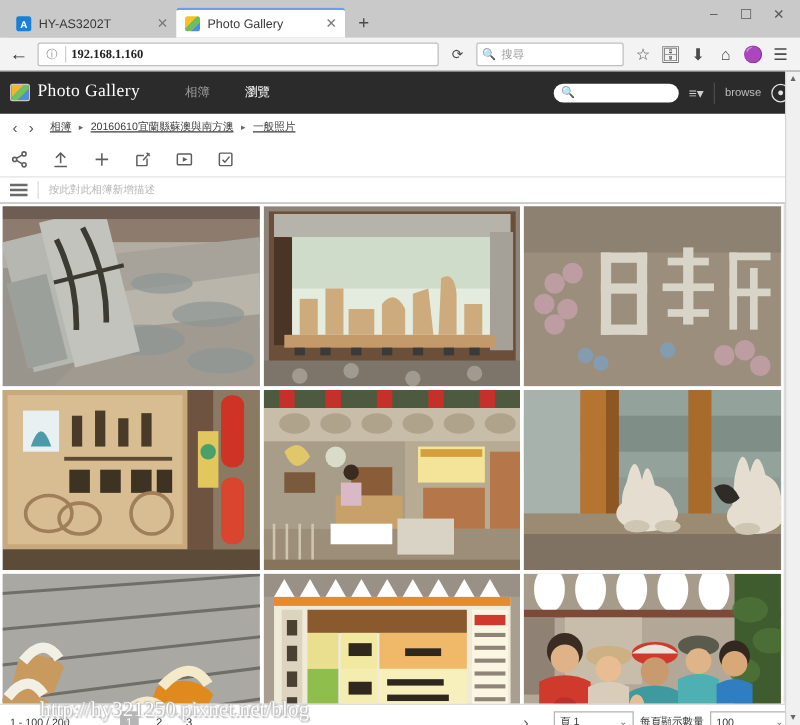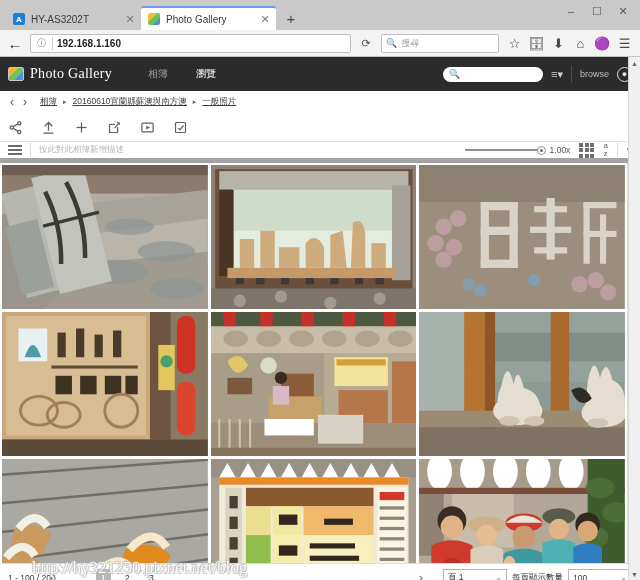--- a/index.html
+++ b/index.html
@@ -76,21 +76,21 @@
     flex: 1 1 auto; height: 19px; background: #ffffff;
     border: 1px solid #bfbfbf; border-radius: 2px;
     display: flex; align-items: center; padding: 0 4px;
     font-size: 10px; min-width: 0;
   }
   .urlbar .infoic {
     width: 13px; color: #8a8a8a; font-size: 9px;
     flex: 0 0 13px; text-align: center;
   }
   .urlbar .sep { width: 1px; height: 13px; background: #d0d0d0; margin: 0 4px; }
-  .urlbar .host { color: #222; font-weight: bold; }
+  .urlbar .host { color: #222; font-weight: bold; font-family: Liberation Serif, serif; }
   .urlbar .path { color: #8c8c8c; }
   .reloadbtn {
     width: 20px; height: 19px; display: flex; align-items: center;
     justify-content: center; color: #4a4a4a; font-size: 11px;
   }
   .searchbar {
     width: 118px; height: 19px; background: #fff;
     border: 1px solid #bfbfbf; border-radius: 2px;
     display: flex; align-items: center; padding: 0 4px;
     font-size: 9px; color: #9b9b9b; gap: 4px; flex: 0 0 118px;
@@ -162,21 +162,21 @@
   }
   .actico {
     width: 15px; height: 15px; color: #5e5e5e;
     display: flex; align-items: center; justify-content: center;
   }
   .actico svg { display: block; }
 
   
   .descbar {
     height: 22px; border-top: 1px solid #e3e3e3;
-    border-bottom: 5px solid #a3a3a3;
+    border-bottom: 1px solid #a3a3a3;
     display: flex; align-items: center; padding: 0 8px;
     background: #fff; gap: 8px;
   }
   .hamb { display: flex; flex-direction: column; gap: 2.5px; width: 14px; }
   .hamb i { display: block; height: 1.6px; background: #6a6a6a; }
   .descsep { width: 1px; height: 14px; background: #dcdcdc; }
   .descph { font-size: 8.5px; color: #b6b6b6; }
   .viewopts { margin-left: auto; display: flex; align-items: center; gap: 9px; }
   .zoomslider { display: flex; align-items: center; }
   .ztrack { width: 75px; height: 2px; background: #8e8e8e; }
@@ -394,46 +394,20 @@
     </div>
 
     <div class="descbar">
       <div class="hamb">
           <i></i>
           <i></i>
           <i></i>
         </div>
       <div class="descsep"></div>
       <div class="descph">按此對此相簿新增描述</div>
-      <div class="viewopts">
-        <div class="zoomslider">
-          <span class="ztrack"></span>
-          <span class="zknob">
-              <i></i>
-            </span>
-          <span class="zlabel">1.00x</span>
-        </div>
-        <div class="gridico">
-          <i></i>
-            <i></i>
-            <i></i>
-            <i></i>
-            <i></i>
-            <i></i>
-            <i></i>
-            <i></i>
-            <i></i>
-        </div>
-        <div class="sortico">
-          <span>a</span><br>
-          <span>z</span>
-        </div>
-        <div class="descsep"></div>
-        <div class="chevup">^</div>
-      </div>
     </div>
 
     <div class="gridwrap">
       <div class="photogrid">
 
         <div class="thumb">
           <svg viewBox="0 0 100 70" preserveAspectRatio="none" class="art">
             <rect width="100" height="70" fill="#9a958c"></rect>
             <path d="M0 0h100v14H0z" fill="#8d7c6e"></path>
             <path d="M0 14h100v10H0z" fill="#b3aca2"></path>

